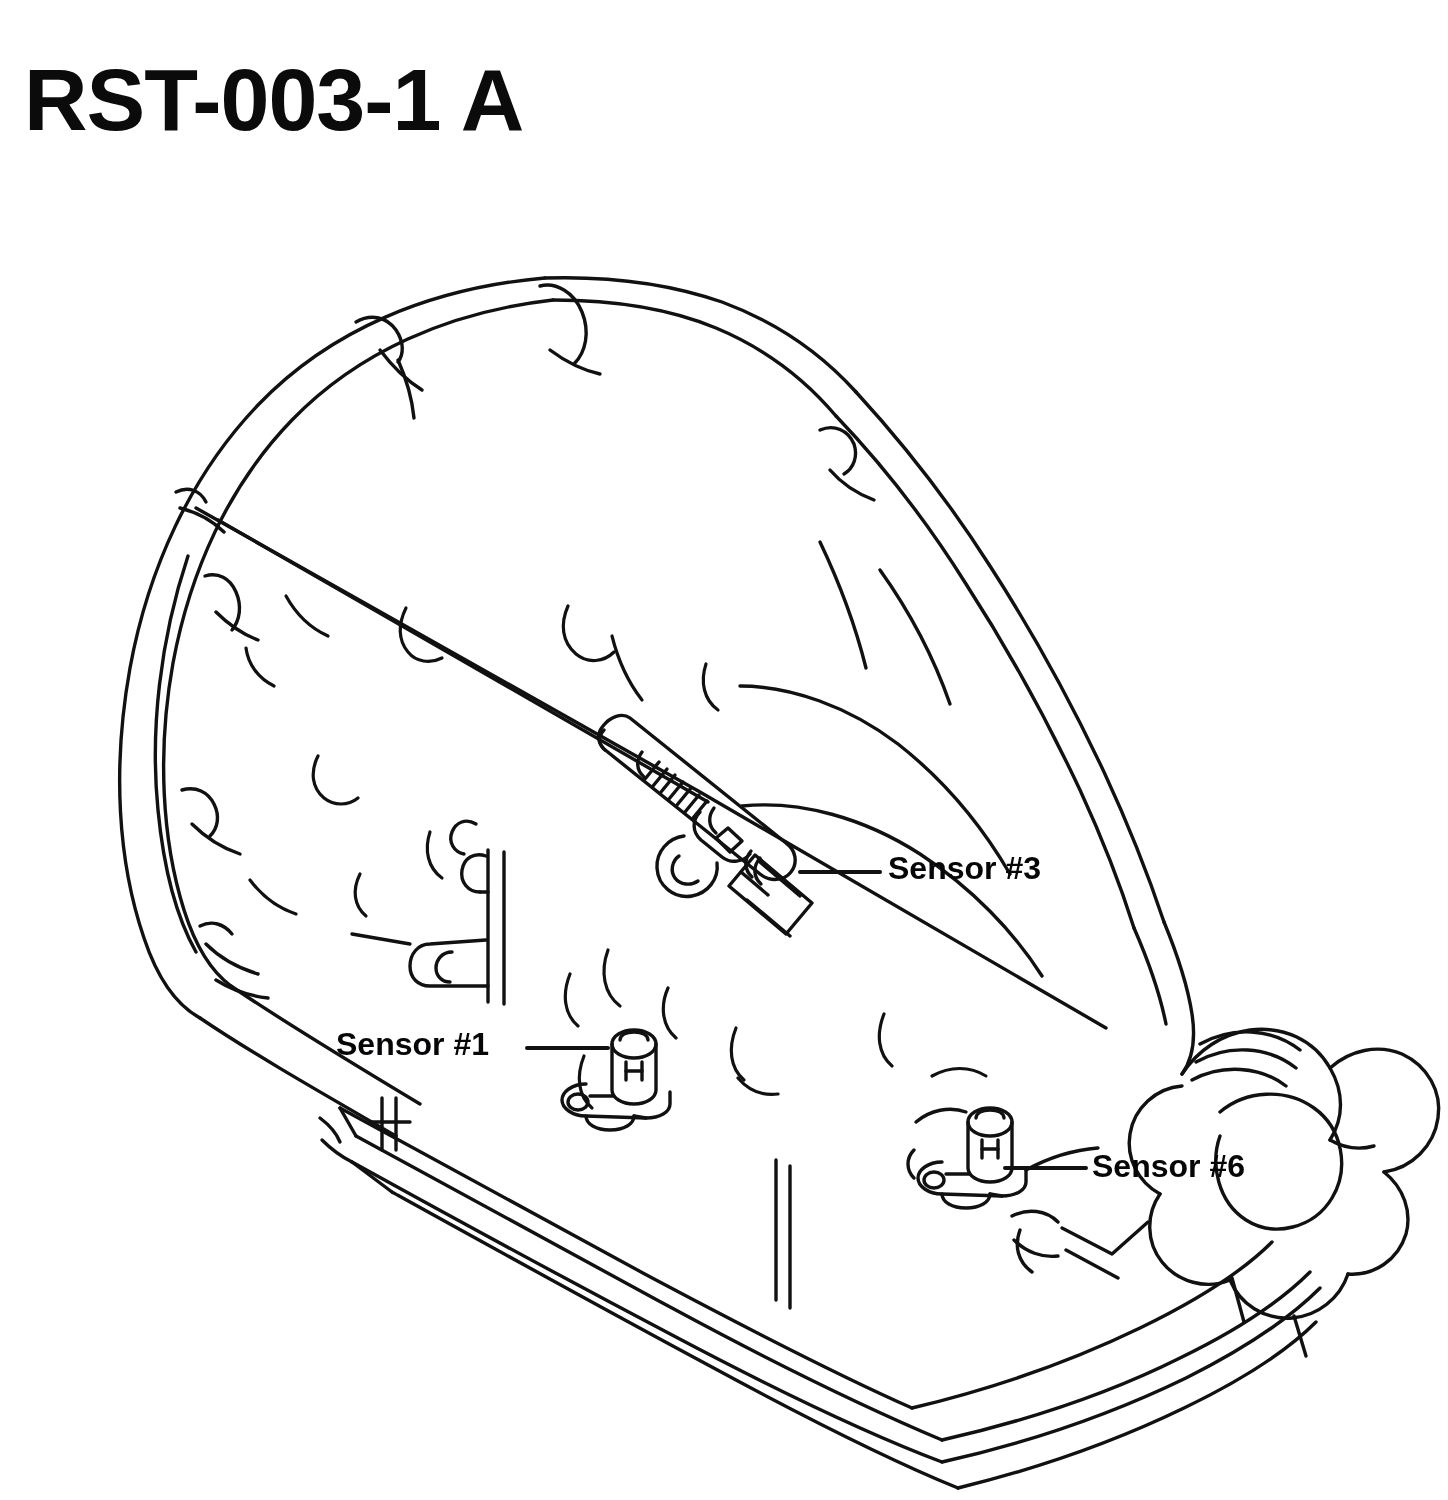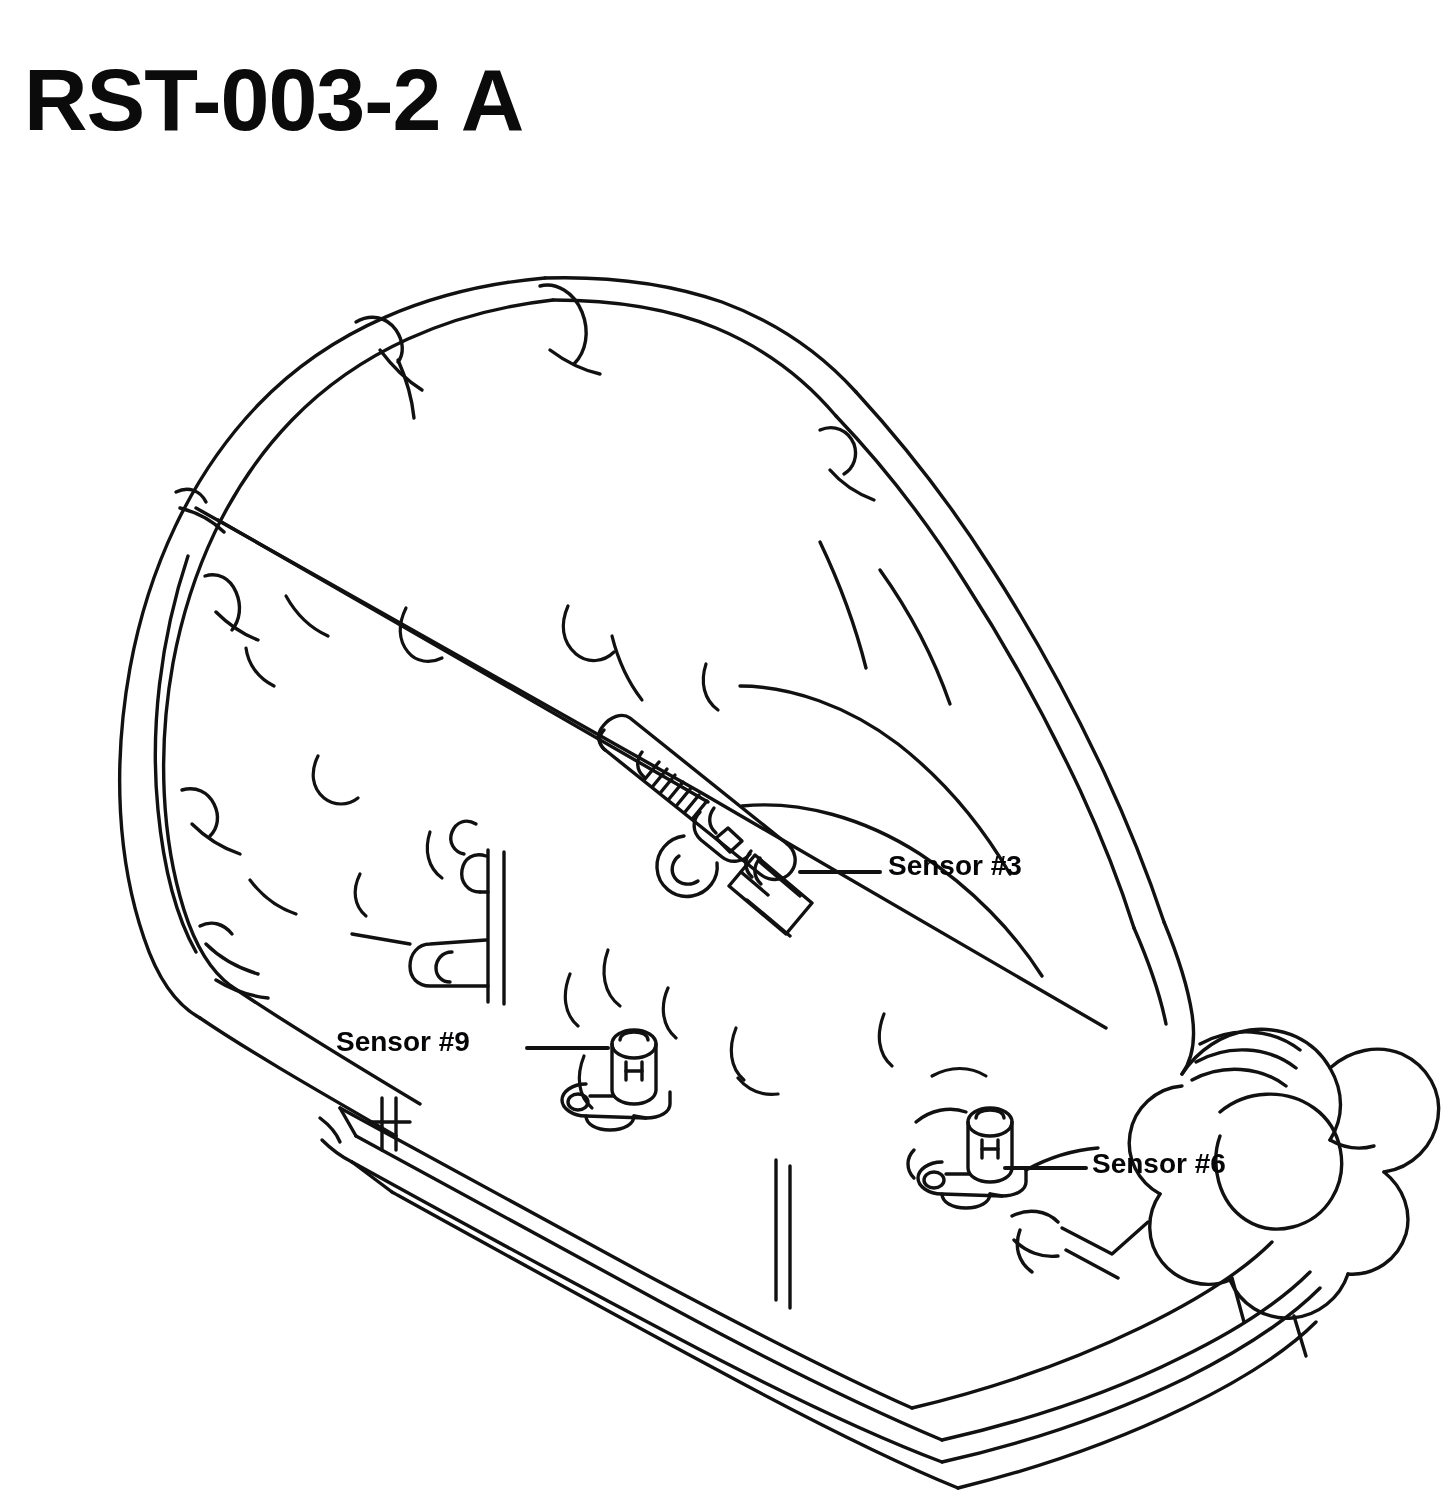--- a/index.html
+++ b/index.html
@@ -8,31 +8,31 @@
     font-family:"Liberation Sans","DejaVu Sans",sans-serif;
     background:#ffffff;
   }
   #page-title{
     position:absolute;left:24px;top:56px;
     font-size:88px;font-weight:bold;letter-spacing:-1px;
     color:#0b0b0b;line-height:1;white-space:nowrap;
   }
   #diagram{position:absolute;left:0;top:0;width:1448px;height:1500px;}
   .lbl{
-    position:absolute;font-size:28px;font-weight:bold;color:#060608;
+    position:absolute;font-size:32px;font-weight:bold;color:#060608;
     white-space:nowrap;line-height:1;
   }
   #label-sensor-3{left:888px;top:852px;}
   #label-sensor-1{left:336px;top:1028px;}
   #label-sensor-2{left:1092px;top:1150px;}
 </style>
 </head>
 <body>
 
-<div id="page-title">RST-003-2 A</div>
+<div id="page-title">RST-003-1 A</div>
 
 <svg id="diagram" viewBox="0 0 1448 1500" xmlns="http://www.w3.org/2000/svg">
   <g fill="none" stroke="#111111" stroke-width="3.4" stroke-linecap="round" stroke-linejoin="round">
 
     <g>
 
       <path d="M545,278 C430,288 330,330 258,405
                C190,476 148,570 130,668
                C112,768 118,862 144,938
                C158,980 178,1006 200,1018"></path>
@@ -306,14 +306,14 @@
 
     <g stroke-width="4">
       <line x1="800" y1="872" x2="880" y2="872"></line>
       <line x1="527" y1="1048" x2="608" y2="1048"></line>
       <line x1="1005" y1="1168" x2="1086" y2="1168"></line>
     </g>
   </g>
 </svg>
 
 <div class="lbl" id="label-sensor-3">Sensor #3</div>
-<div class="lbl" id="label-sensor-1">Sensor #9</div>
+<div class="lbl" id="label-sensor-1">Sensor #1</div>
 <div class="lbl" id="label-sensor-2">Sensor #6</div>
 
 </body></html>

